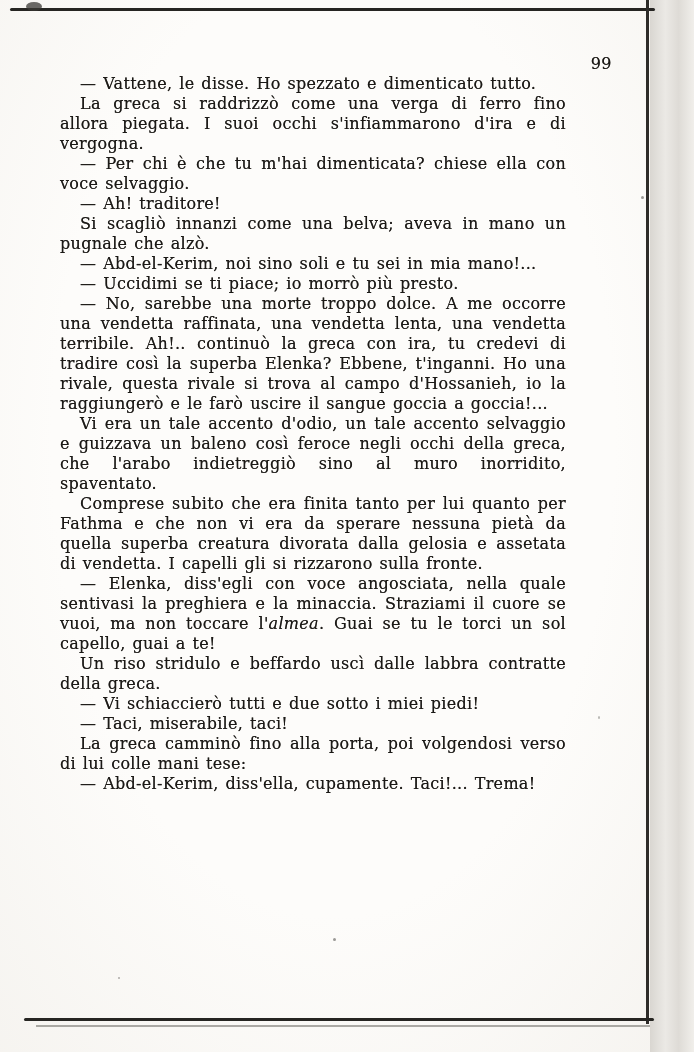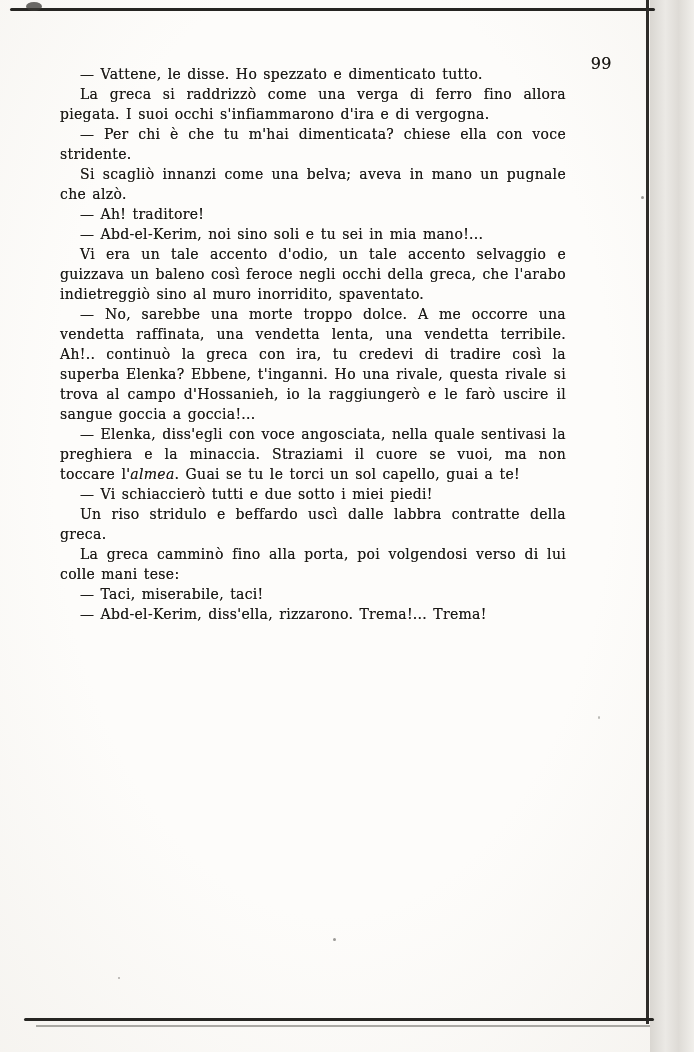--- a/index.html
+++ b/index.html
@@ -76,24 +76,24 @@
     left: 560px;
     width: 52px;
     text-align: right;
     font-size: 16px;
     letter-spacing: 0.5px;
     text-shadow: 0 0 0.5px rgba(20, 18, 15, 0.65);
   }
   
   .page-text {
     position: absolute;
-    top: 64px;
+    top: 74px;
     left: 60px;
     width: 506px;
-    font-size: 14px;
+    font-size: 16px;
     line-height: 20px;
     text-align: justify;
     letter-spacing: 0.3px;
     word-spacing: 1.5px;
     text-shadow: 0 0 0.5px rgba(20, 18, 15, 0.65);
   }
   .page-text p {
     margin: 0;
     text-indent: 20px;
   }
@@ -116,27 +116,29 @@
   <div class="speck" style="left:641px; top:196px; width:3px; height:3px; opacity:.5;"></div>
   <div class="speck" style="left:598px; top:716px; width:2px; height:3px; opacity:.35;"></div>
   <div class="speck" style="left:333px; top:938px; width:3px; height:3px; opacity:.5;"></div>
   <div class="speck" style="left:118px; top:977px; width:2px; height:2px; opacity:.4;"></div>
 
   <div class="pagenum">99</div>
 
   <div class="page-text">
       <p><span>— Vattene, le disse. Ho spezzato e dimenticato tutto.</span></p>
       <p><span>La greca si raddrizzò come una verga di ferro fino allora piegata. I suoi occhi s'infiammarono d'ira e di vergogna.</span></p>
-      <p><span>— Per chi è che tu m'hai dimenticata? chiese ella con voce stridente.</span></p>
+      <p><span>— Per chi è che tu m'hai dimenticata? chiese ella con voce selvaggio.</span></p>
+      <p><span>— Ah! traditore!</span></p>
       <p><span>Si scagliò innanzi come una belva; aveva in mano un pugnale che alzò.</span></p>
-      <p><span>— Ah! traditore!</span></p>
       <p><span>— Abd-el-Kerim, noi sino soli e tu sei in mia mano!...</span></p>
+      <p><span>— Uccidimi se ti piace; io morrò più presto.</span></p>
+      <p><span>— No, sarebbe una morte troppo dolce. A me occorre una vendetta raffinata, una vendetta lenta, una vendetta terribile. Ah!.. continuò la greca con ira, tu credevi di tradire così la superba Elenka? Ebbene, t'inganni. Ho una rivale, questa rivale si trova al campo d'Hossanieh, io la raggiungerò e le farò uscire il sangue goccia a goccia!...</span></p>
       <p><span>Vi era un tale accento d'odio, un tale accento selvaggio e guizzava un baleno così feroce negli occhi della greca, che l'arabo indietreggiò sino al muro inorridito, spaventato.</span></p>
-      <p><span>— No, sarebbe una morte troppo dolce. A me occorre una vendetta raffinata, una vendetta lenta, una vendetta terribile. Ah!.. continuò la greca con ira, tu credevi di tradire così la superba Elenka? Ebbene, t'inganni. Ho una rivale, questa rivale si trova al campo d'Hossanieh, io la raggiungerò e le farò uscire il sangue goccia a goccia!...</span></p>
+      <p><span>Comprese subito che era finita tanto per lui quanto per Fathma e che non vi era da sperare nessuna pietà da quella superba creatura divorata dalla gelosia e assetata di vendetta. I capelli gli si rizzarono sulla fronte.</span></p>
       <p><span>— Elenka, diss'egli con voce angosciata, nella quale sentivasi la preghiera e la minaccia. Straziami il cuore se vuoi, ma non toccare l'</span><i>almea</i><span>. Guai se tu le torci un sol capello, guai a te!</span></p>
+      <p><span>Un riso stridulo e beffardo uscì dalle labbra contratte della greca.</span></p>
       <p><span>— Vi schiaccierò tutti e due sotto i miei piedi!</span></p>
-      <p><span>Un riso stridulo e beffardo uscì dalle labbra contratte della greca.</span></p>
+      <p><span>— Taci, miserabile, taci!</span></p>
       <p><span>La greca camminò fino alla porta, poi volgendosi verso di lui colle mani tese:</span></p>
-      <p><span>— Taci, miserabile, taci!</span></p>
-      <p><span>— Abd-el-Kerim, diss'ella, rizzarono. Trema!... Trema!</span></p>
+      <p><span>— Abd-el-Kerim, diss'ella, cupamente. Taci!... Trema!</span></p>
     </div>
 
 </div>
 
 </body></html>

